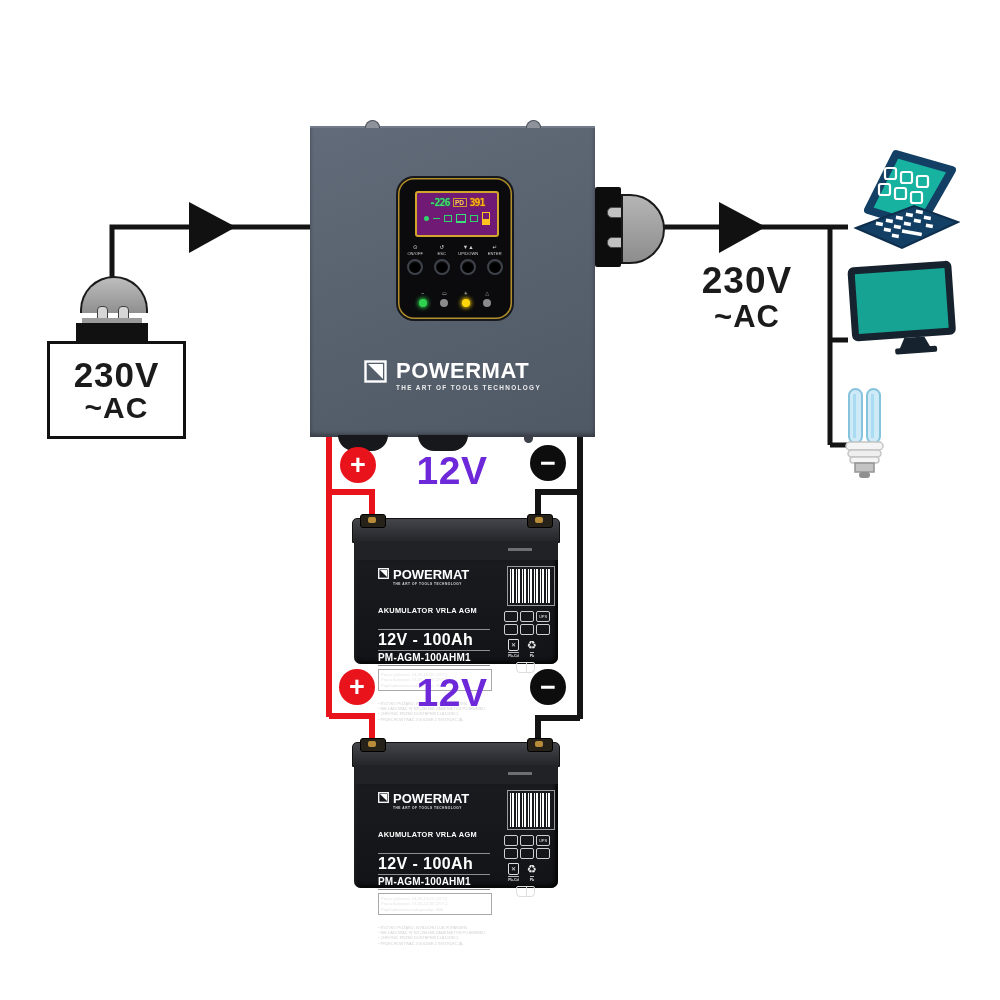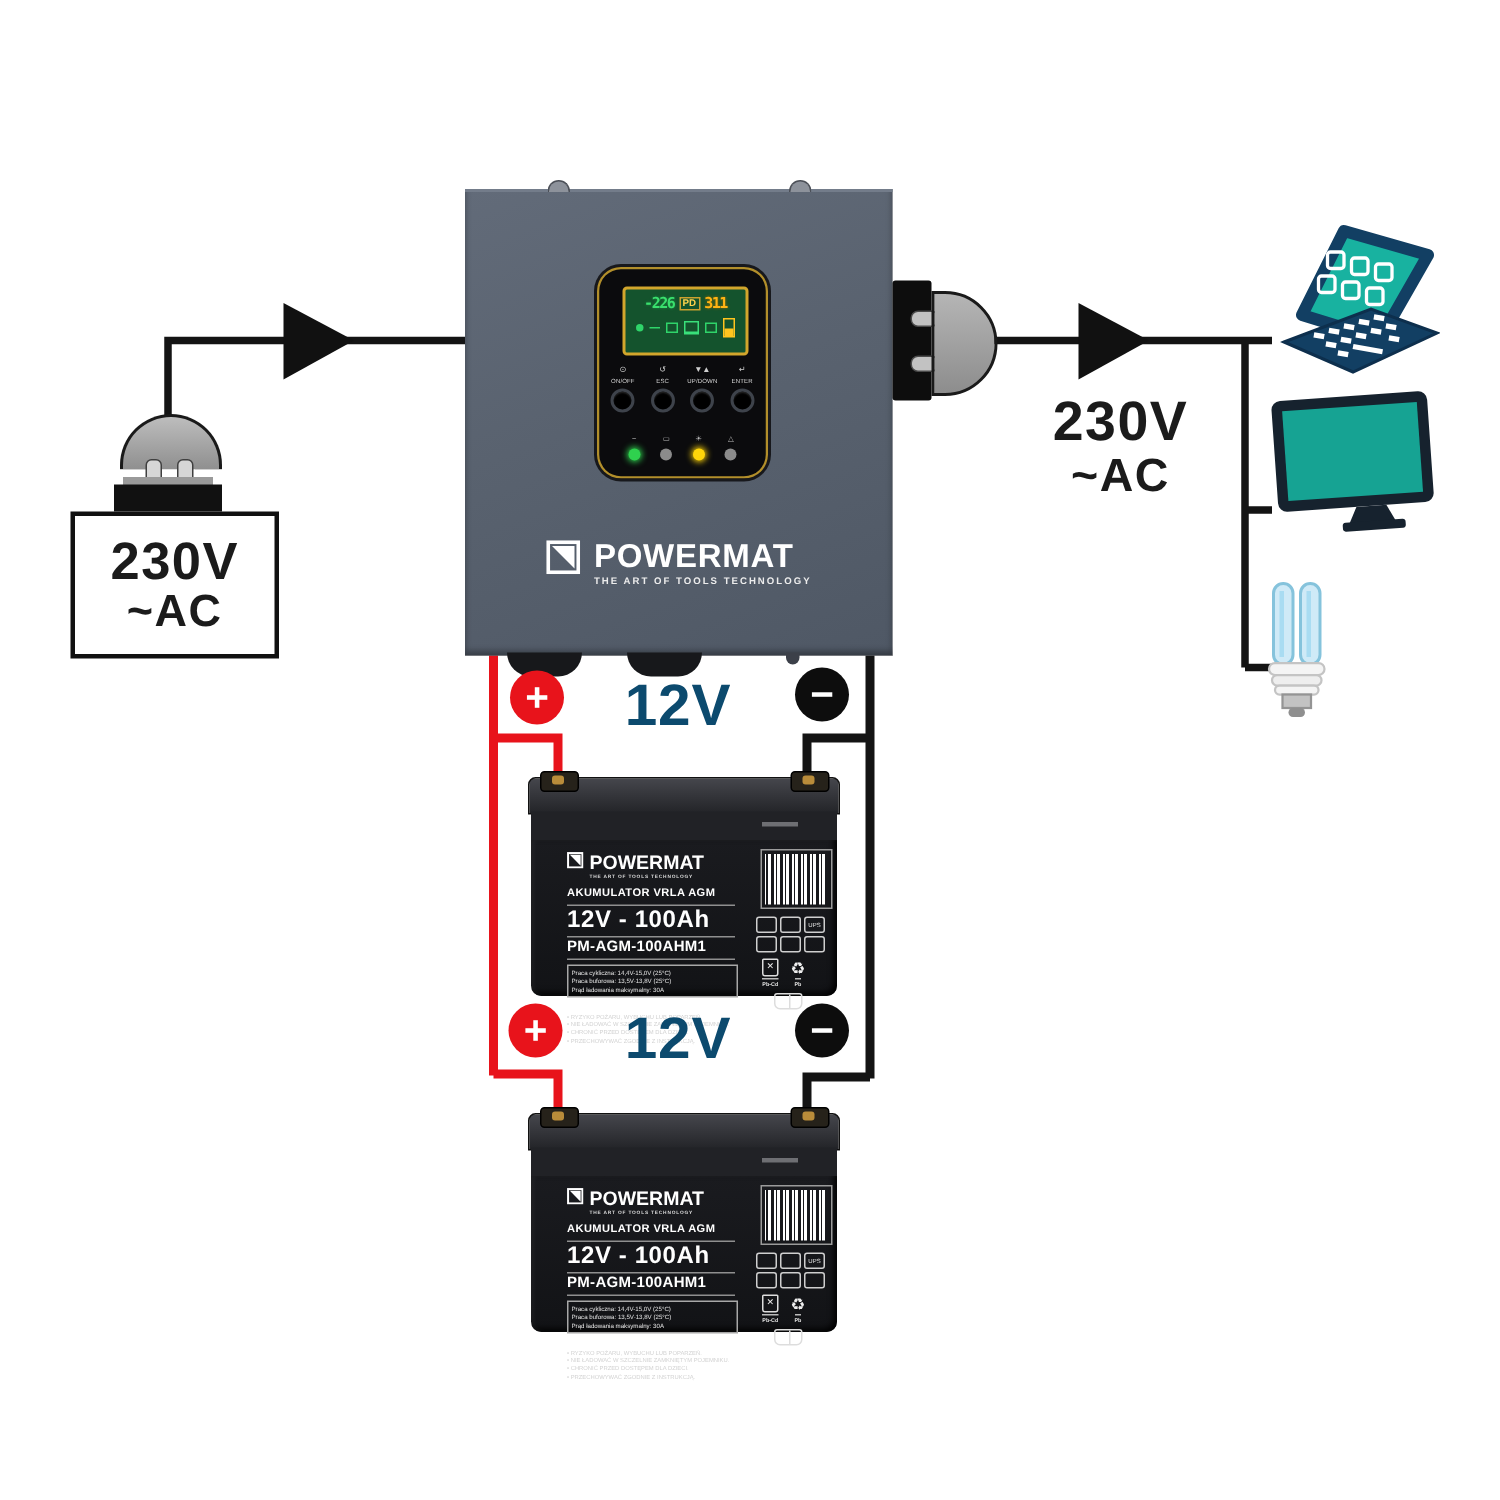--- a/index.html
+++ b/index.html
@@ -28,21 +28,21 @@
   .inverter{left:310px;top:126px;width:285px;height:311px;
             background:linear-gradient(160deg,#626b79 0%,#59626f 45%,#4f5865 100%);
             box-shadow:inset 0 2px 0 #737c8a, inset 0 -3px 4px rgba(0,0,0,.35);}
   .inv-screw-top{top:-6px;width:13px;height:7px;background:#8d929b;border:1px solid #4c5058;
                  border-bottom:none;border-radius:8px 8px 0 0;}
   .inv-foot{top:309px;height:16px;background:#17181b;border-radius:0 0 18px 18px;}
   .inv-screw-bot{top:309px;width:9px;height:8px;background:#3c4049;border-radius:0 0 6px 6px;}
 
   .panel{left:88px;top:52px;width:114px;height:141px;background:#0b0b0d;border-radius:16px;
          box-shadow:inset 0 0 0 1.5px #b28f2b, 0 0 0 2px #17181c;}
-  .lcd{position:absolute;left:17px;top:13px;width:80px;height:42px;background:#14532d;
+  .lcd{position:absolute;left:17px;top:13px;width:80px;height:42px;background:#701a75;
        border:2px solid #d2a62c;border-radius:3px;}
   .lcd-row1{display:flex;align-items:center;justify-content:center;gap:3px;margin-top:4px;}
   .seg{font-family:"DejaVu Sans Mono",monospace;font-weight:bold;font-size:10px;letter-spacing:-1px;}
   .seg-green{color:#3ae06e;text-shadow:0 0 2px #1d8c40;}
   .seg-amber{color:#ffb414;text-shadow:0 0 2px #9c6a00;}
   .lcd-mode{font-size:6.5px;font-weight:bold;color:#ffd34d;border:1px solid #caa12f;padding:0 1.5px;letter-spacing:0;}
   .lcd-ico-row{display:flex;align-items:center;justify-content:center;gap:4px;margin-top:4px;height:13px;}
   .g-dot{width:5px;height:5px;border-radius:50%;background:#2fd46a;}
   .g-line{width:7px;height:1px;background:#2fd46a;}
   .g-box{width:6px;height:5px;border:1px solid #2fd46a;}
@@ -71,39 +71,39 @@
   .out-socket{left:595px;top:187px;width:26px;height:80px;background:#0d0d0d;border-radius:2px;}
   .out-prong{left:607px;width:17px;height:9px;background:#c2c2c2;border:1.5px solid #4a4a4a;border-radius:5px;}
   .out-plug{left:621px;top:194px;width:40px;height:66px;background:linear-gradient(#b5b5b5,#8d8d8d);
             border:2px solid #1a1a1a;border-radius:0 64px 64px 0;}
 
   
   .badge{width:36px;height:36px;border-radius:50%;display:flex;align-items:center;justify-content:center;
          color:#fff;font-size:27px;font-weight:800;line-height:1;}
   .badge-plus{background:#e8131b;}
   .badge-minus{background:#0d0d0d;}
-  .v12{width:100px;text-align:center;font-size:39px;font-weight:800;color:#0c4a6e;letter-spacing:.5px;}
+  .v12{width:100px;text-align:center;font-size:39px;font-weight:800;color:#6d28d9;letter-spacing:.5px;}
 
   
   .battery{width:208px;height:146px;}
   .bat-lid{position:absolute;left:0;top:0;right:0;height:23px;background:linear-gradient(#45464c,#232428);
            border-radius:5px 5px 0 0;border:1px solid #111;}
   .bat-band{position:absolute;left:2px;right:2px;top:23px;height:19px;background:#212226;
             border-bottom:2px solid #0c0c0e;}
   .bat-serial{position:absolute;right:26px;top:7px;width:24px;height:3px;background:#6e6f73;}
   .bat-face{position:absolute;left:2px;right:2px;top:42px;bottom:0;background:linear-gradient(#1a1b1f,#121316);
             border-radius:0 0 7px 7px;box-shadow:inset 2px 0 3px rgba(255,255,255,.05), inset -2px -2px 4px #000;}
   .term{position:absolute;top:-4px;width:24px;height:12px;background:#26221a;border:1px solid #000;border-radius:3px;}
   .term::after{content:"";position:absolute;left:7px;top:2px;width:8px;height:6px;background:#b98c3a;border-radius:2px;}
   .bat-label{position:absolute;left:26px;top:50px;width:120px;color:#fff;}
   .bat-logo-row{display:flex;align-items:flex-start;gap:4px;}
   .bat-logo-name{font-size:13px;font-weight:800;color:#fff;line-height:1;}
   .bat-logo-tag{font-size:3.2px;font-weight:bold;color:#dcdcdc;letter-spacing:.55px;margin-top:1px;}
-  .bat-type{font-size:7.4px;font-weight:800;letter-spacing:.3px;margin-top:4px;border-bottom:1px solid #8f8f8f;
-            padding-bottom:4px;width:112px;}
+  .bat-type{font-size:7.4px;font-weight:800;letter-spacing:.3px;margin-top:20px;border-bottom:1px solid #8f8f8f;
+            padding-bottom:14px;width:112px;}
   .bat-rating{font-size:16px;font-weight:800;letter-spacing:.4px;border-bottom:1px solid #8f8f8f;width:112px;padding:1px 0;}
   .bat-model{font-size:10px;font-weight:800;letter-spacing:.2px;border-bottom:1px solid #8f8f8f;width:112px;padding:1px 0 2px;}
   .bat-specs{border:1px solid #a8a8a8;margin-top:3px;padding:1.5px 2px;width:108px;}
   .bat-specs div{font-size:4.1px;color:#e4e4e4;line-height:1.35;white-space:nowrap;}
   .bat-warn-title{font-size:5.4px;font-weight:800;margin-top:4px;}
   .bat-warns div{font-size:3.9px;color:#d2d2d2;line-height:1.4;white-space:nowrap;}
   .bat-warns div::before{content:"• ";}
   .bat-right{position:absolute;left:152px;top:48px;width:48px;}
   .barcode{width:42px;height:34px;margin-left:3px;border:1px solid #9b9b9b;padding:2px;
            background:repeating-linear-gradient(90deg,#fff 0 1px,transparent 1px 2px,#fff 2px 4px,transparent 4px 6px) content-box;}
@@ -152,21 +152,21 @@
     <div class="abs inv-screw-top" style="left:216px"></div>
     <div class="abs inv-foot" style="left:28px;width:50px"></div>
     <div class="abs inv-foot" style="left:108px;width:50px"></div>
     <div class="abs inv-screw-bot" style="left:214px"></div>
 
     <div class="abs panel">
       <div class="lcd">
         <div class="lcd-row1">
           <span class="seg seg-green">-226</span>
           <span class="lcd-mode">PD</span>
-          <span class="seg seg-amber">311</span>
+          <span class="seg seg-amber">391</span>
         </div>
         <div class="lcd-ico-row">
           <span class="g-dot"></span>
             <span class="g-line"></span>
             <span class="g-box"></span>
           <span class="g-pc"></span>
             <span class="g-box"></span>
             <span class="g-batt"></span>
         </div>
       </div>

